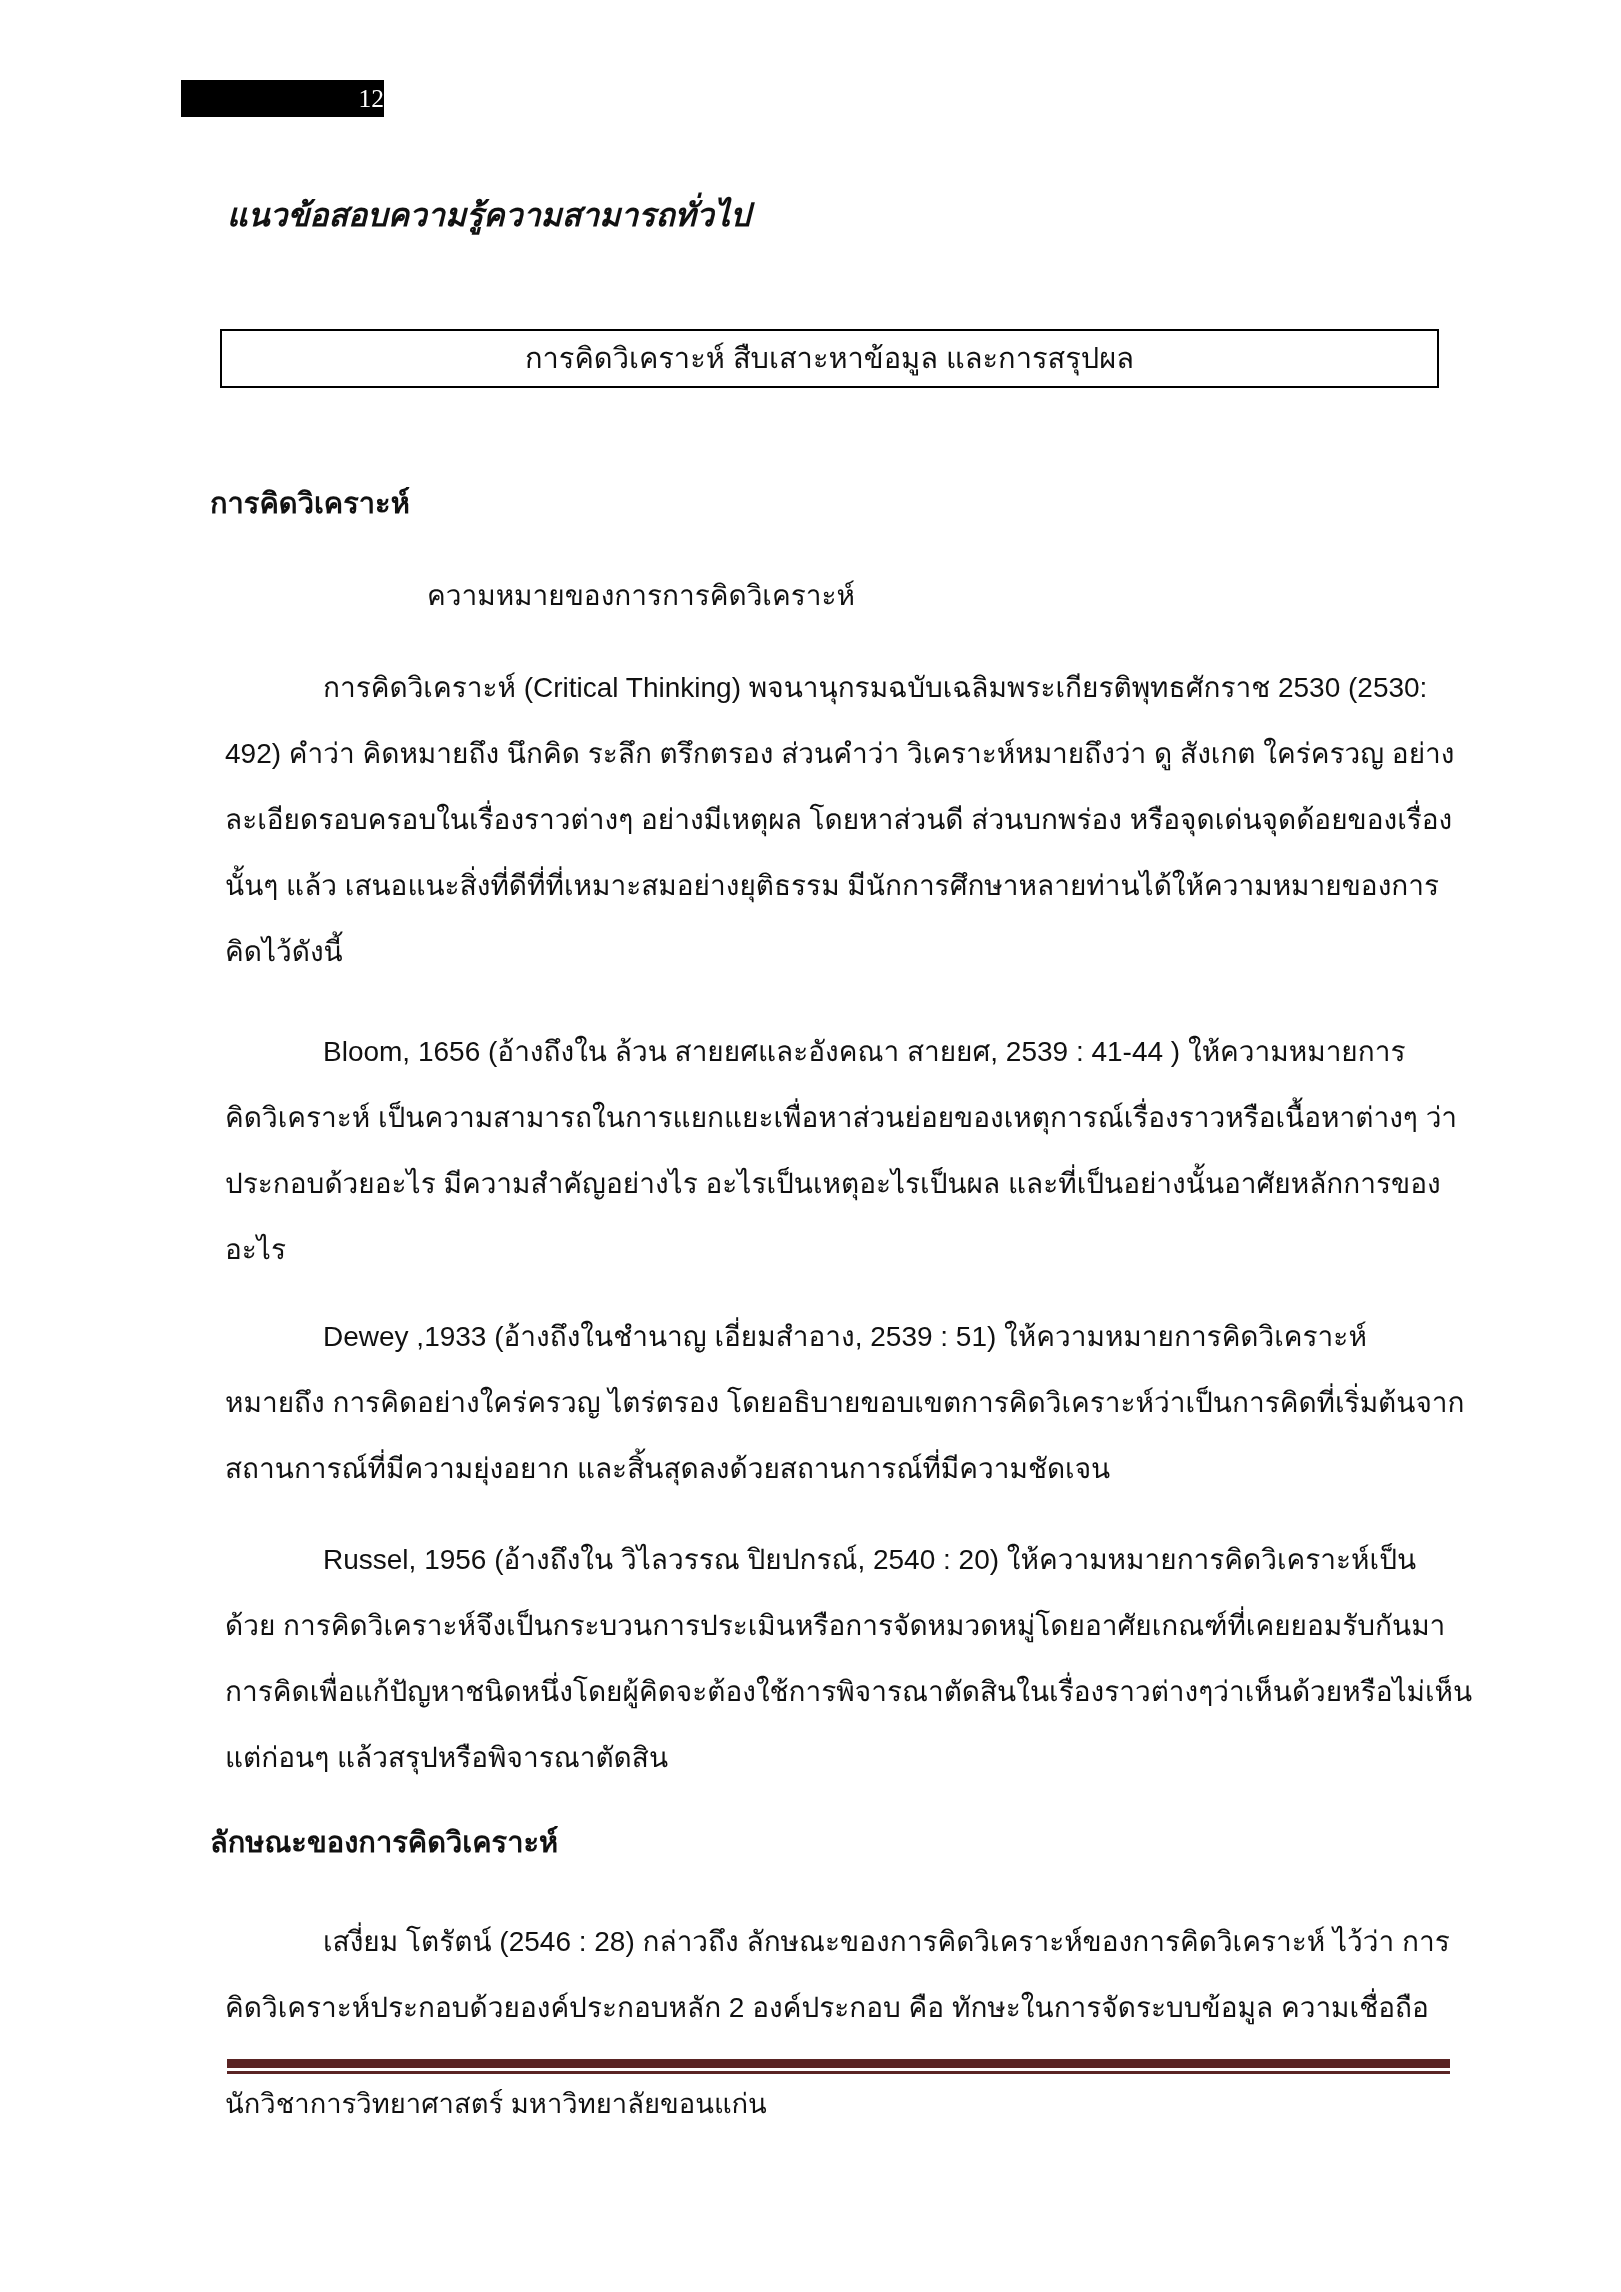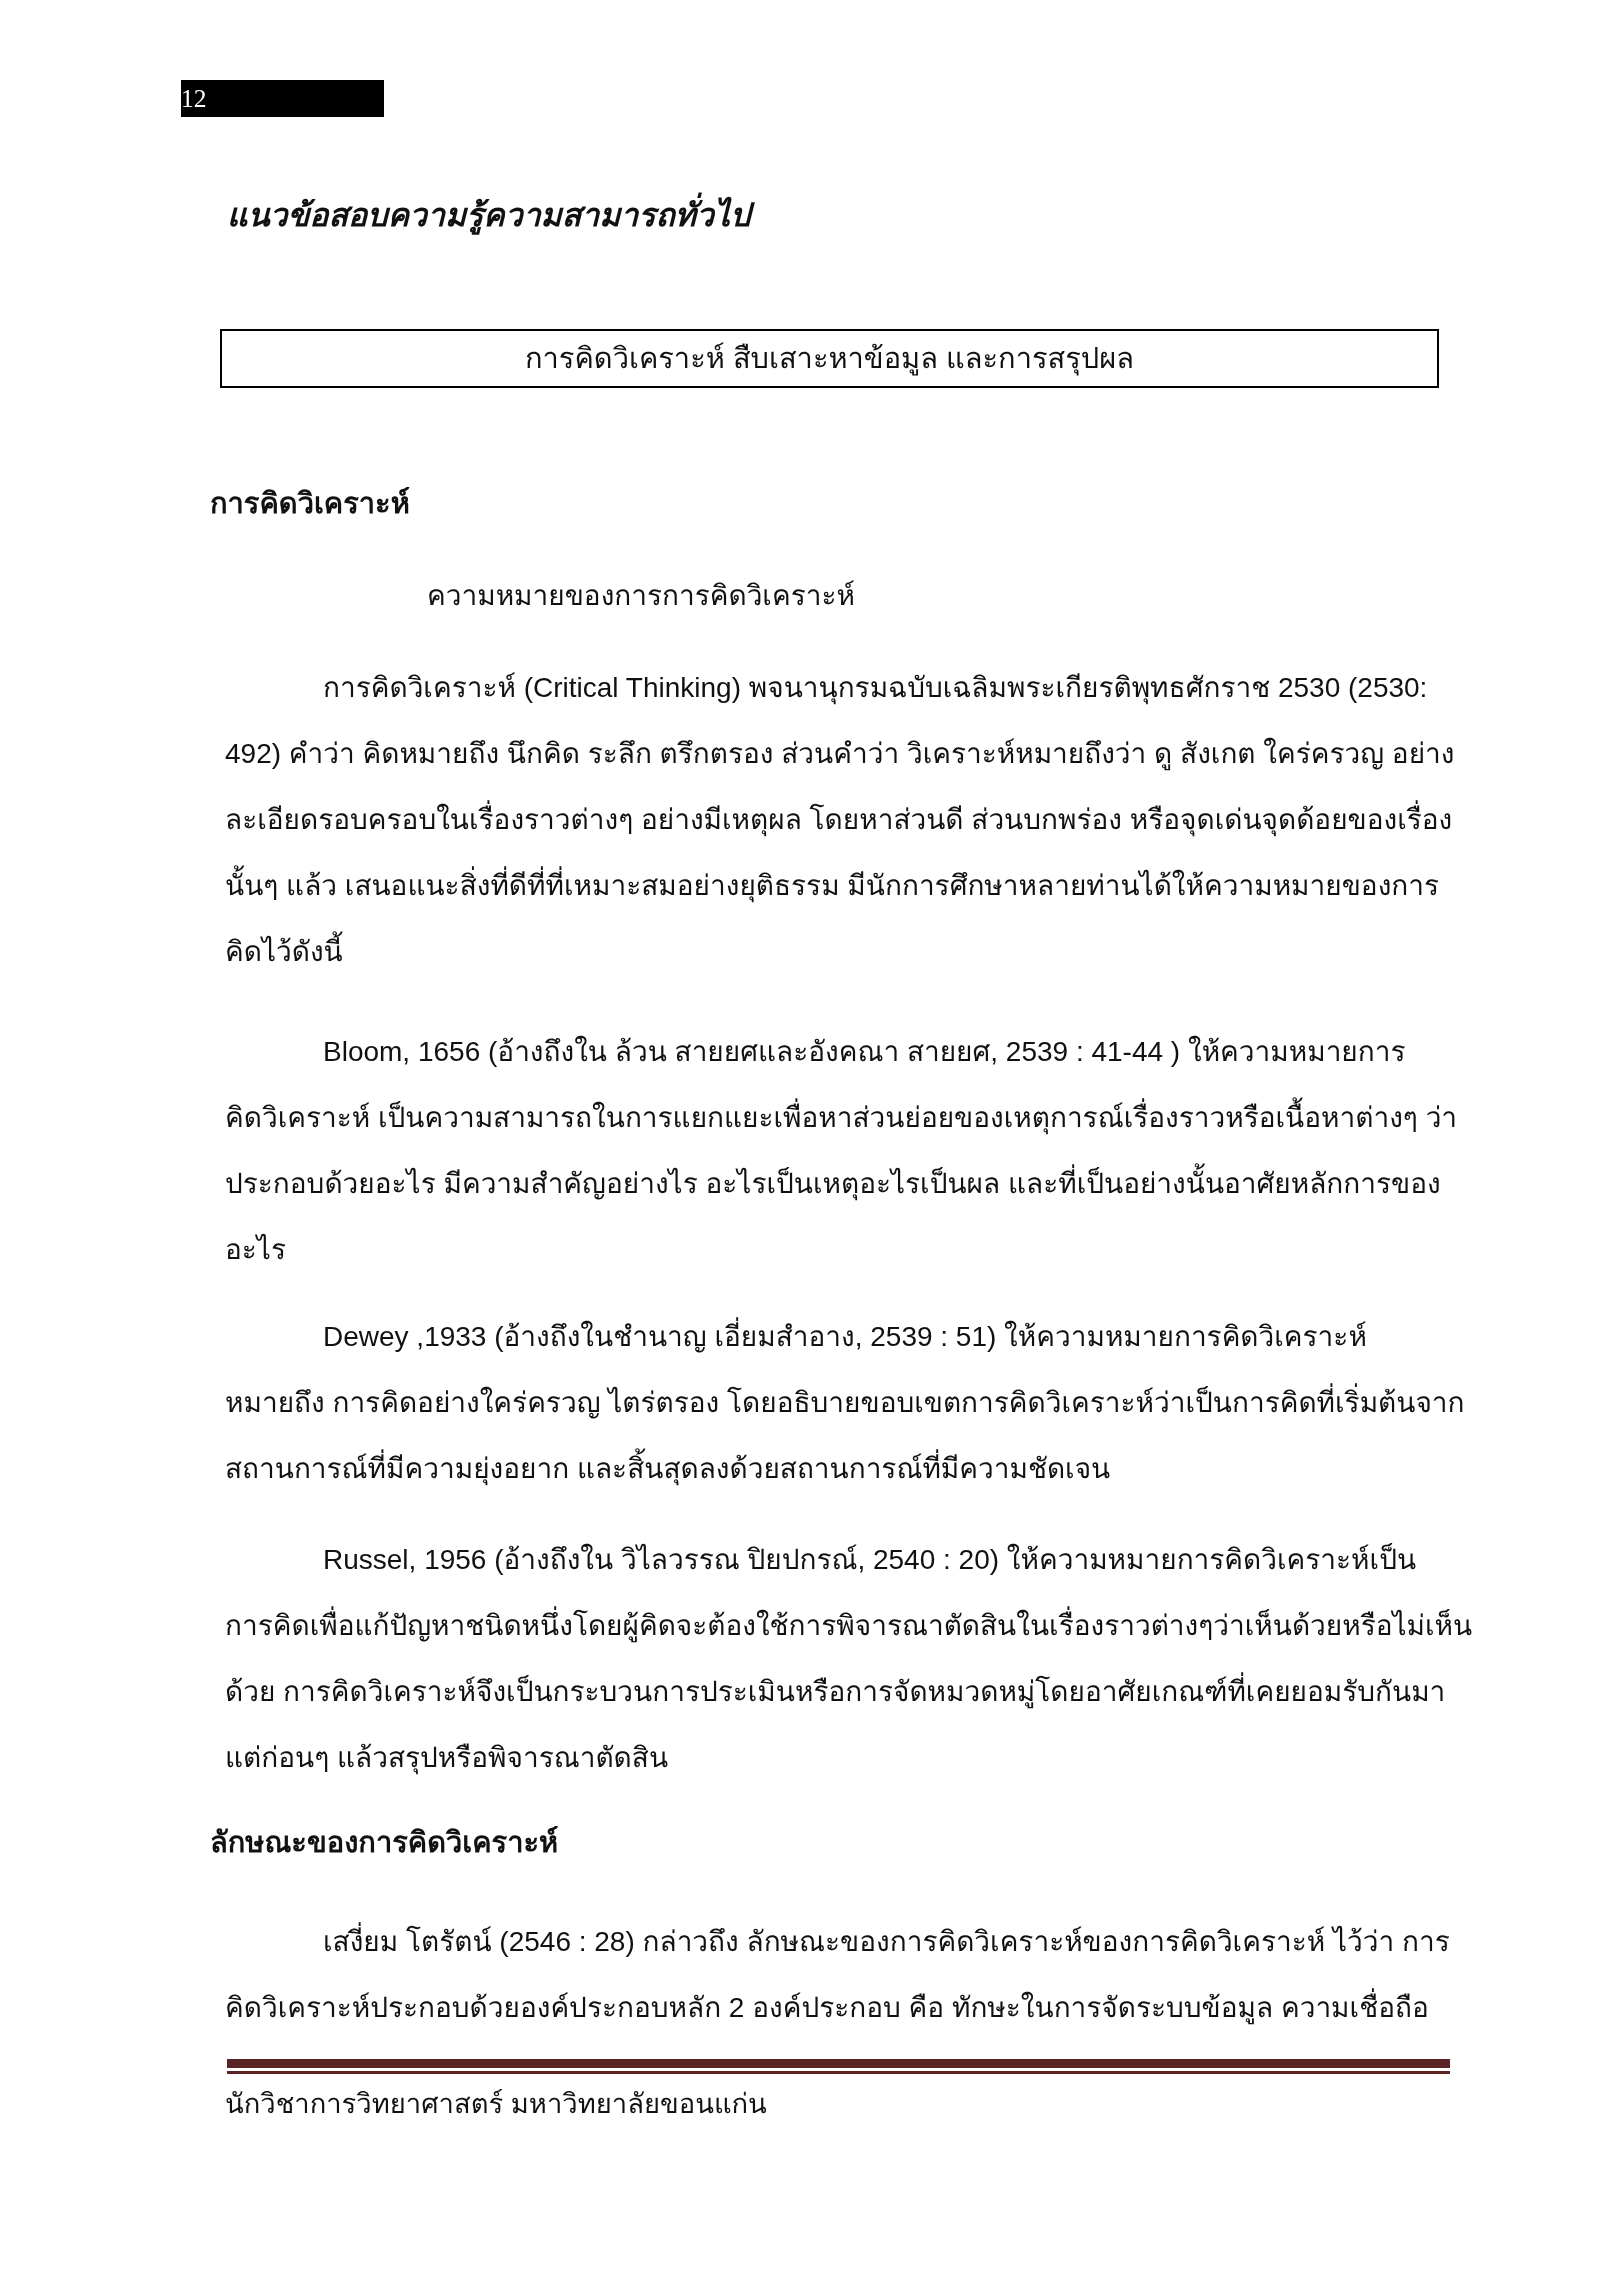--- a/index.html
+++ b/index.html
@@ -20,21 +20,21 @@
     position: absolute;
     left: 181px;
     top: 80px;
     width: 203px;
     height: 37px;
     background: #000000;
     color: #ffffff;
     font-family: "Liberation Serif", serif;
     font-size: 25.5px;
     line-height: 37px;
-    text-align: left;
+    text-align: right;
   }
   .doc-title {
     position: absolute;
     left: 227px;
     top: 190px;
     font-size: 32px;
     font-weight: bold;
     font-style: italic;
     line-height: 51px;
     white-space: nowrap;
@@ -139,22 +139,22 @@
   </div>
 
   <div class="para" style="top:1304px">
     <div class="line indent">Dewey ,1933 (อ้างถึงในชำนาญ เอี่ยมสำอาง, 2539 : 51) ให้ความหมายการคิดวิเคราะห์</div>
     <div class="line">หมายถึง การคิดอย่างใคร่ครวญ ไตร่ตรอง โดยอธิบายขอบเขตการคิดวิเคราะห์ว่าเป็นการคิดที่เริ่มต้นจาก</div>
     <div class="line">สถานการณ์ที่มีความยุ่งอยาก และสิ้นสุดลงด้วยสถานการณ์ที่มีความชัดเจน</div>
   </div>
 
   <div class="para" style="top:1527px">
     <div class="line indent">Russel, 1956 (อ้างถึงใน วิไลวรรณ ปิยปกรณ์, 2540 : 20) ให้ความหมายการคิดวิเคราะห์เป็น</div>
+    <div class="line">ด้วย การคิดวิเคราะห์จึงเป็นกระบวนการประเมินหรือการจัดหมวดหมู่โดยอาศัยเกณฑ์ที่เคยยอมรับกันมา</div>
     <div class="line">การคิดเพื่อแก้ปัญหาชนิดหนึ่งโดยผู้คิดจะต้องใช้การพิจารณาตัดสินในเรื่องราวต่างๆว่าเห็นด้วยหรือไม่เห็น</div>
-    <div class="line">ด้วย การคิดวิเคราะห์จึงเป็นกระบวนการประเมินหรือการจัดหมวดหมู่โดยอาศัยเกณฑ์ที่เคยยอมรับกันมา</div>
     <div class="line">แต่ก่อนๆ แล้วสรุปหรือพิจารณาตัดสิน</div>
   </div>
 
   <div class="h-section" style="top:1821px">ลักษณะของการคิดวิเคราะห์</div>
 
   <div class="para" style="top:1909px">
     <div class="line indent">เสงี่ยม โตรัตน์ (2546 : 28) กล่าวถึง ลักษณะของการคิดวิเคราะห์ของการคิดวิเคราะห์ ไว้ว่า การ</div>
     <div class="line">คิดวิเคราะห์ประกอบด้วยองค์ประกอบหลัก 2 องค์ประกอบ คือ ทักษะในการจัดระบบข้อมูล ความเชื่อถือ</div>
   </div>
 

